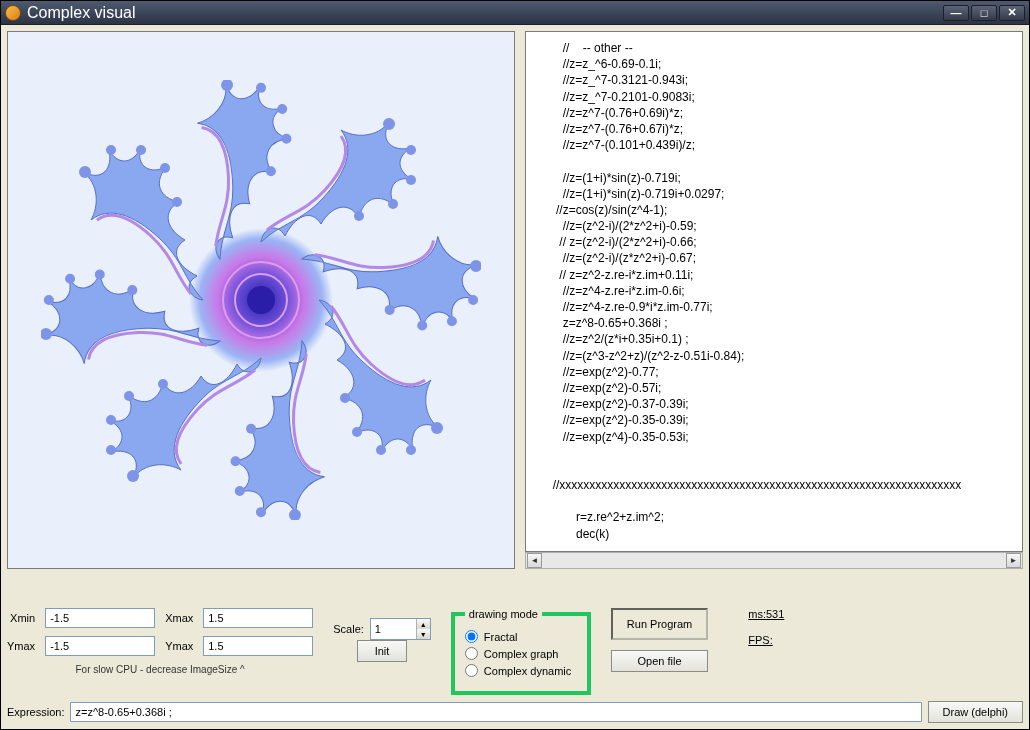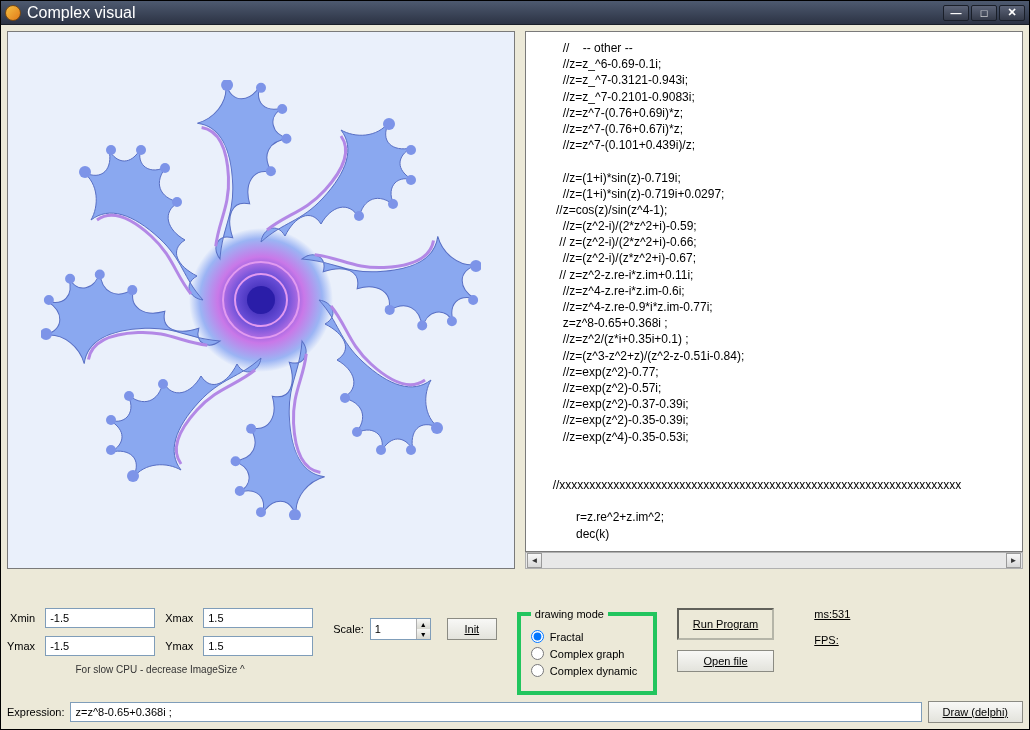--- a/index.html
+++ b/index.html
@@ -140,21 +140,20 @@
   font:inherit;
   height:20px;
 }
 .btn {
   background:linear-gradient(#f8f8f6,#e3e3dc);
   border:1px solid #8b8b83;
   padding:4px 14px;
   font:inherit;
   cursor:pointer;
   min-width:50px;
-  text-decoration:underline;
 }
 .btn.run {
   padding:8px 14px;
   border:2px inset #b5b5a8;
   background:#ece9d8;
 }
 fieldset.groupbox {
   border:4px solid #22c55e;
   padding:6px 10px 10px 10px;
   background:#ece9d8;
@@ -294,21 +293,21 @@
 
           <span class="lbl">Ymax</span>
           <input type="text" value="-1.5" style="">
           <span class="lbl">Ymax</span>
           <input type="text" value="1.5" style="">
         </div>
 
         <div class="hint" style="text-align:center; margin-top:4px">For slow CPU - decrease ImageSize ^</div>
       </div>
 
-      <div style="display:flex;flex-direction:row;align-items:center;gap:16px;padding-top:10px">
+      <div style="display:flex;flex-direction:column;align-items:center;padding-top:10px">
         <div class="scale-block" style="margin-top:0">
           <span>Scale:</span>
           <div class="spinner">
             <input type="text" value="1" style="">
             <div class="spin-btns">
               <div class="sp">▲</div>
               <div class="sp">▼</div>
             </div>
           </div>
         </div>

